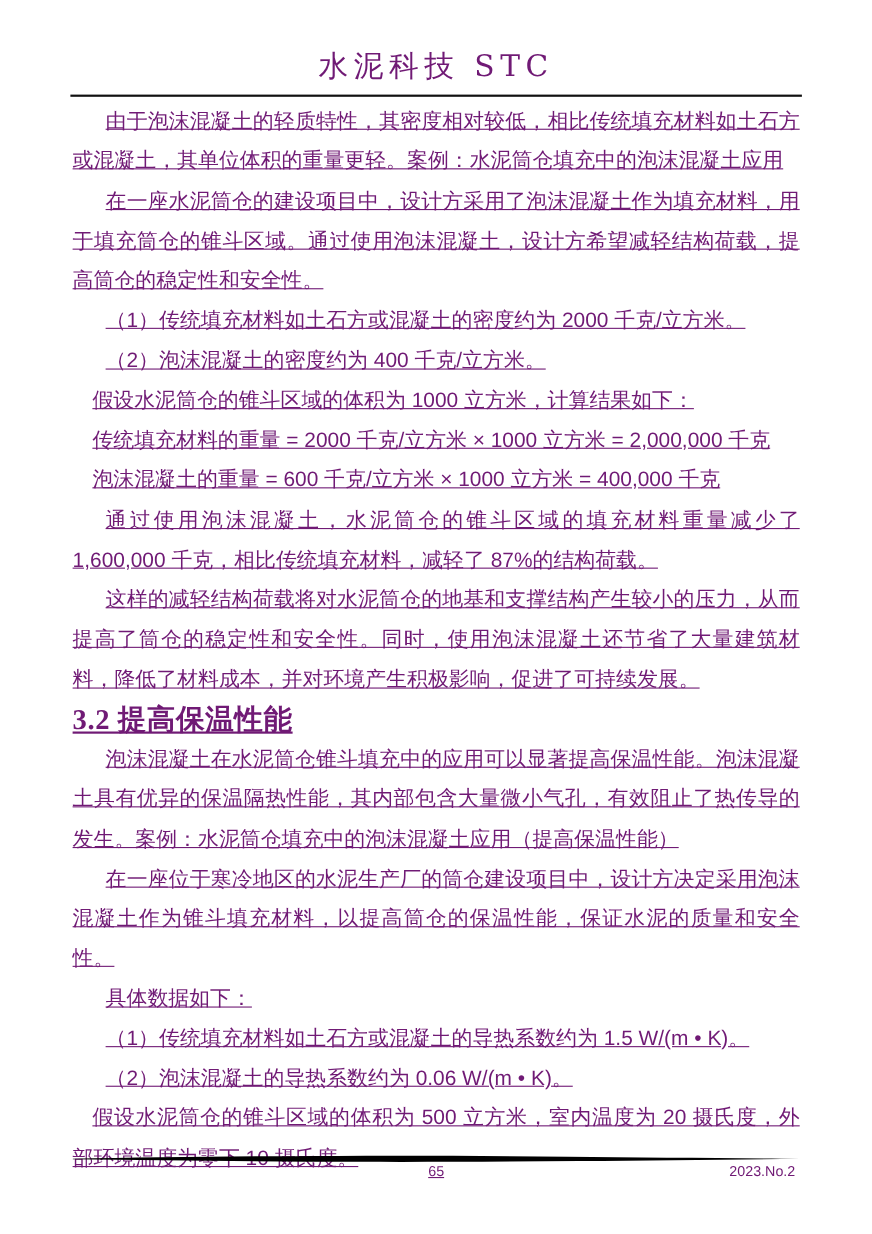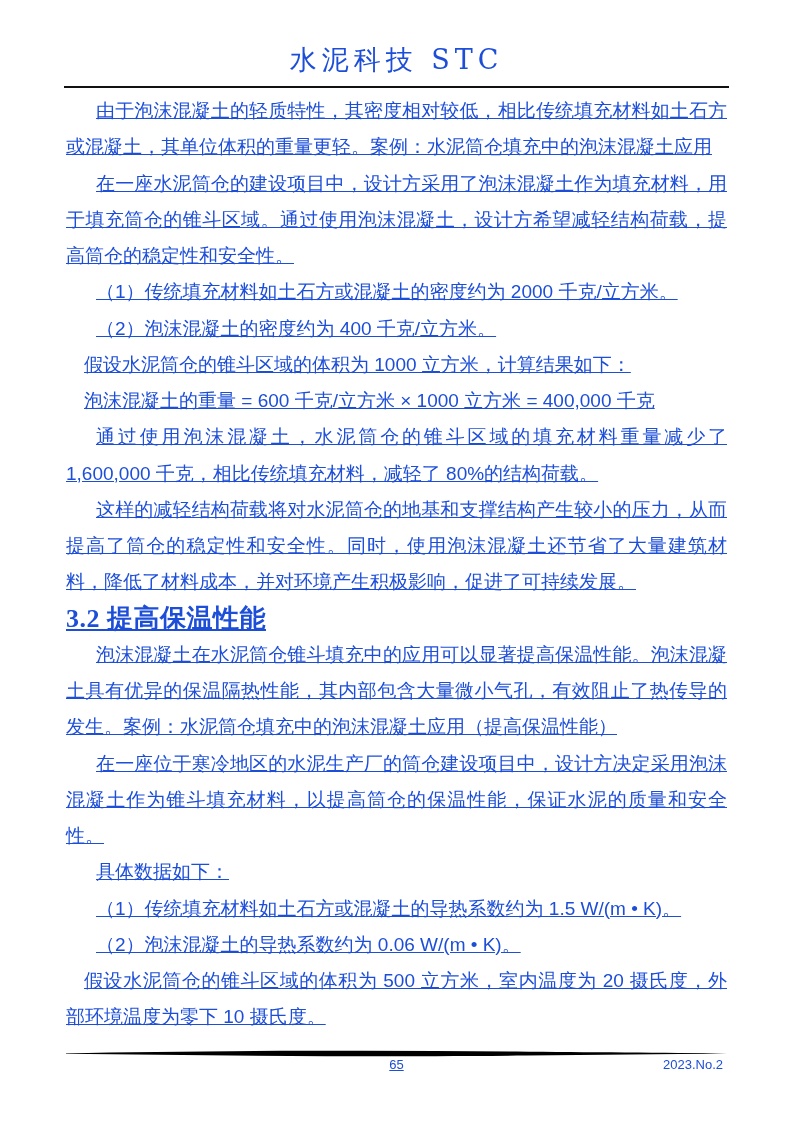--- a/index.html
+++ b/index.html
@@ -1,21 +1,21 @@
 <!DOCTYPE html>
 <html><head>
 <meta charset="utf-8">
 <style>
   html, body { margin: 0; padding: 0; background: #ffffff; }
   .page {
     position: relative;
     width: 793px;
     height: 1122px;
     background: #ffffff;
-    color: #1d4ed8;
+    color: #701a75;
     overflow: hidden;
     font-family: "Liberation Sans", serif;
   }
   .header {
     position: absolute;
     top: 42px;
     left: 66px;
     width: 661px;
     text-align: center;
   }
@@ -92,22 +92,23 @@
     <span class="journal-title">水泥科技 STC</span>
   </div>
   <div class="header-rule"></div>
 
   <div class="body-text">
     <p class="ind2">由于泡沫混凝土的轻质特性，其密度相对较低，相比传统填充材料如土石方或混凝土，其单位体积的重量更轻。案例：水泥筒仓填充中的泡沫混凝土应用</p>
     <p class="ind2">在一座水泥筒仓的建设项目中，设计方采用了泡沫混凝土作为填充材料，用于填充筒仓的锥斗区域。通过使用泡沫混凝土，设计方希望减轻结构荷载，提高筒仓的稳定性和安全性。</p>
     <p class="ind2">（1）传统填充材料如土石方或混凝土的密度约为 2000 千克/立方米。</p>
     <p class="ind2">（2）泡沫混凝土的密度约为 400 千克/立方米。</p>
     <p class="ind1">假设水泥筒仓的锥斗区域的体积为 1000 立方米，计算结果如下：</p>
+    <p class="ind1">传统填充材料的重量 = 2000 千克/立方米 × 1000 立方米 = 2,000,000 千克</p>
     <p class="ind1">泡沫混凝土的重量 = 600 千克/立方米 × 1000 立方米 = 400,000 千克</p>
-    <p class="ind2">通过使用泡沫混凝土，水泥筒仓的锥斗区域的填充材料重量减少了 1,600,000 千克，相比传统填充材料，减轻了 80%的结构荷载。</p>
+    <p class="ind2">通过使用泡沫混凝土，水泥筒仓的锥斗区域的填充材料重量减少了 1,600,000 千克，相比传统填充材料，减轻了 87%的结构荷载。</p>
     <p class="ind2">这样的减轻结构荷载将对水泥筒仓的地基和支撑结构产生较小的压力，从而提高了筒仓的稳定性和安全性。同时，使用泡沫混凝土还节省了大量建筑材料，降低了材料成本，并对环境产生积极影响，促进了可持续发展。</p>
     <p class="section-heading">3.2 提高保温性能</p>
     <p class="ind2">泡沫混凝土在水泥筒仓锥斗填充中的应用可以显著提高保温性能。泡沫混凝土具有优异的保温隔热性能，其内部包含大量微小气孔，有效阻止了热传导的发生。案例：水泥筒仓填充中的泡沫混凝土应用（提高保温性能）</p>
     <p class="ind2">在一座位于寒冷地区的水泥生产厂的筒仓建设项目中，设计方决定采用泡沫混凝土作为锥斗填充材料，以提高筒仓的保温性能，保证水泥的质量和安全性。</p>
     <p class="ind2">具体数据如下：</p>
     <p class="ind2">（1）传统填充材料如土石方或混凝土的导热系数约为 1.5 W/(m • K)。</p>
     <p class="ind2">（2）泡沫混凝土的导热系数约为 0.06 W/(m • K)。</p>
     <p class="ind1">假设水泥筒仓的锥斗区域的体积为 500 立方米，室内温度为 20 摄氏度，外部环境温度为零下 10 摄氏度。</p>
   </div>
 

